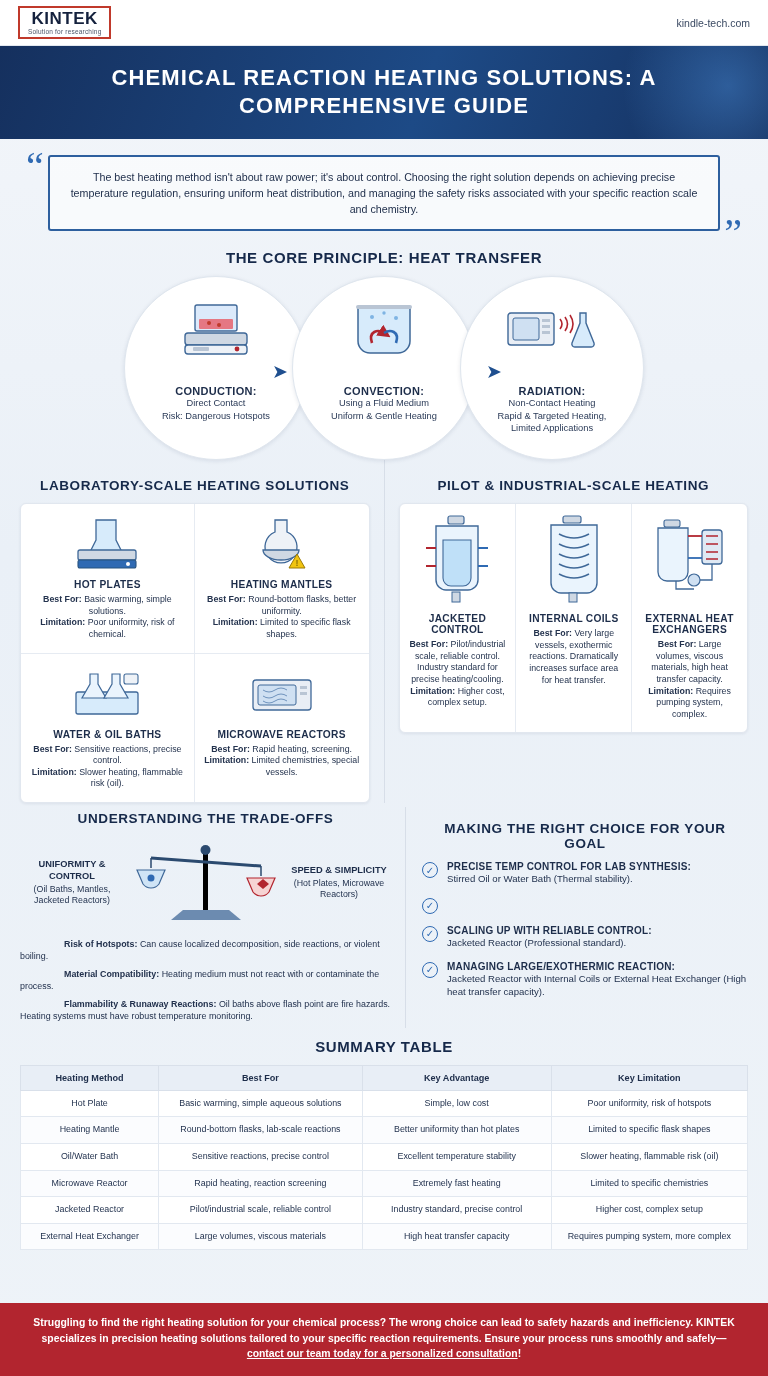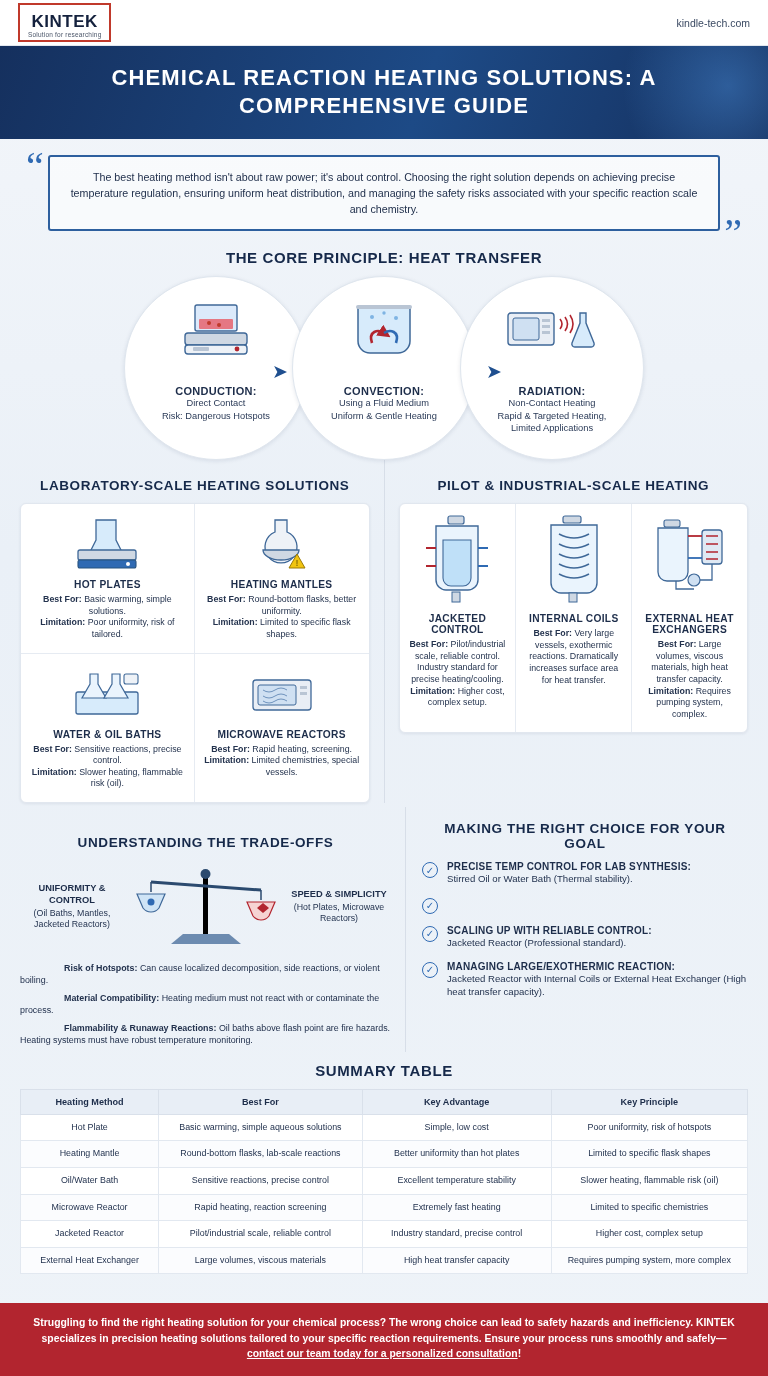--- a/index.html
+++ b/index.html
@@ -14,21 +14,21 @@
   .page { width: 768px; height: 1376px; position: relative; background:
      linear-gradient(180deg,#f3f6fa 0%, #eaf0f7 40%, #eef3f8 100%); }
 
   
   .topbar {
     height: 46px; background: #fff; display: flex; align-items: center;
     justify-content: space-between; padding: 0 18px;
     border-bottom: 1px solid #e3e8ef;
   }
   .logo-box {
-    border: 2px solid #c0392b; padding: 8px 8px 1px; text-align: center;
+    border: 2px solid #c0392b; padding: 2px 8px 1px; text-align: center;
     line-height: 1;
   }
   .logo-text { font-size: 17px; font-weight: bold; letter-spacing: .5px; color: #14213d; }
   .logo-sub { font-size: 6.5px; color: #4a5568; letter-spacing: .2px; margin-top: 2px; }
   .site { font-size: 10.5px; color: #3b4a63; }
 
   
   .banner {
     background: linear-gradient(110deg,#15305e 0%, #1d4a86 55%, #15305e 100%);
     padding: 18px 40px 20px; text-align: center; position: relative; overflow: hidden;
@@ -246,21 +246,21 @@
             <svg width="74" height="56" viewBox="0 0 74 56">
               <path d="M26 4 h20 v20 l6 12 h-32 l6 -12 z" fill="#d7ebfb" stroke="#3f6898" stroke-width="1.3"></path>
               <rect x="8" y="34" width="58" height="10" rx="2" fill="#cfd8e3" stroke="#3f6898" stroke-width="1.3"></rect>
               <rect x="8" y="44" width="58" height="8" rx="2" fill="#2f6ab3" stroke="#27527f" stroke-width="1.1"></rect>
               <circle cx="58" cy="48" r="2" fill="#fff"></circle>
             </svg>
           </div>
           <h5>HOT PLATES</h5>
           <p>
             <b>Best For:</b> <span>Basic warming, simple solutions.</span><br>
-            <b>Limitation:</b> <span>Poor uniformity, risk of tailored.</span>
+            <b>Limitation:</b> <span>Poor uniformity, risk of chemical.</span>
           </p>
         </div>
 
         <div class="cellbox">
           <div class="art">
             <svg width="74" height="56" viewBox="0 0 74 56">
               <path d="M30 4 h12 v12 a16 16 0 1 1 -12 0 z" fill="#eef2f7" stroke="#3f6898" stroke-width="1.3"></path>
               <path d="M18 34 a18 10 0 0 0 36 0 z" fill="#cfd8e3" stroke="#3f6898" stroke-width="1.3"></path>
               <path d="M52 38 l8 14 h-16 z" fill="#f1c40f" stroke="#9c7a05" stroke-width="1"></path>
               <text x="52" y="50" font-size="9" text-anchor="middle" fill="#5b4700">!</text>
@@ -363,21 +363,21 @@
             <b>Best For:</b> <span>Large volumes, viscous materials, high heat transfer capacity.</span>
             <b>Limitation:</b> <span>Requires pumping system, complex.</span>
           </p>
         </div>
       </div>
     </div>
   </div>
 
   <div class="tradeoff">
     <div class="to-left">
-      <div class="sec-title sm" style="margin-top:28px">Understanding the Trade-Offs</div>
+      <div class="sec-title sm" style="margin-top:4px">Understanding the Trade-Offs</div>
       <div class="scale-row">
         <div class="scale-lbl">
           <span class="hd">UNIFORMITY &amp; CONTROL</span>
           <span>(Oil Baths, Mantles, Jacketed Reactors)</span>
         </div>
         <svg width="150" height="92" viewBox="0 0 150 92">
           <rect x="72" y="12" width="5" height="62" fill="#4a6party"></rect>
           <path d="M40 84 h70 l-12 -10 h-46 z" fill="#6c8bb0"></path>
           <path d="M20 22 L130 30" stroke="#2b4a6f" stroke-width="3"></path>
           <circle cx="74.5" cy="14" r="5" fill="#2b4a6f"></circle>
@@ -430,21 +430,21 @@
   </div>
 
   <div class="sec-title" style="margin-top:10px">Summary Table</div>
   <div class="tbl-wrap">
     <table>
       <thead>
         <tr>
           <th style="width:19%">Heating Method</th>
           <th style="width:28%">Best For</th>
           <th style="width:26%">Key Advantage</th>
-          <th style="width:27%">Key Principle</th>
+          <th style="width:27%">Key Limitation</th>
         </tr>
       </thead>
       <tbody>
         <tr>
           <td>Hot Plate</td>
           <td>Basic warming, simple aqueous solutions</td>
           <td>Simple, low cost</td>
           <td>Poor uniformity, risk of hotspots</td>
         </tr>
         <tr>

